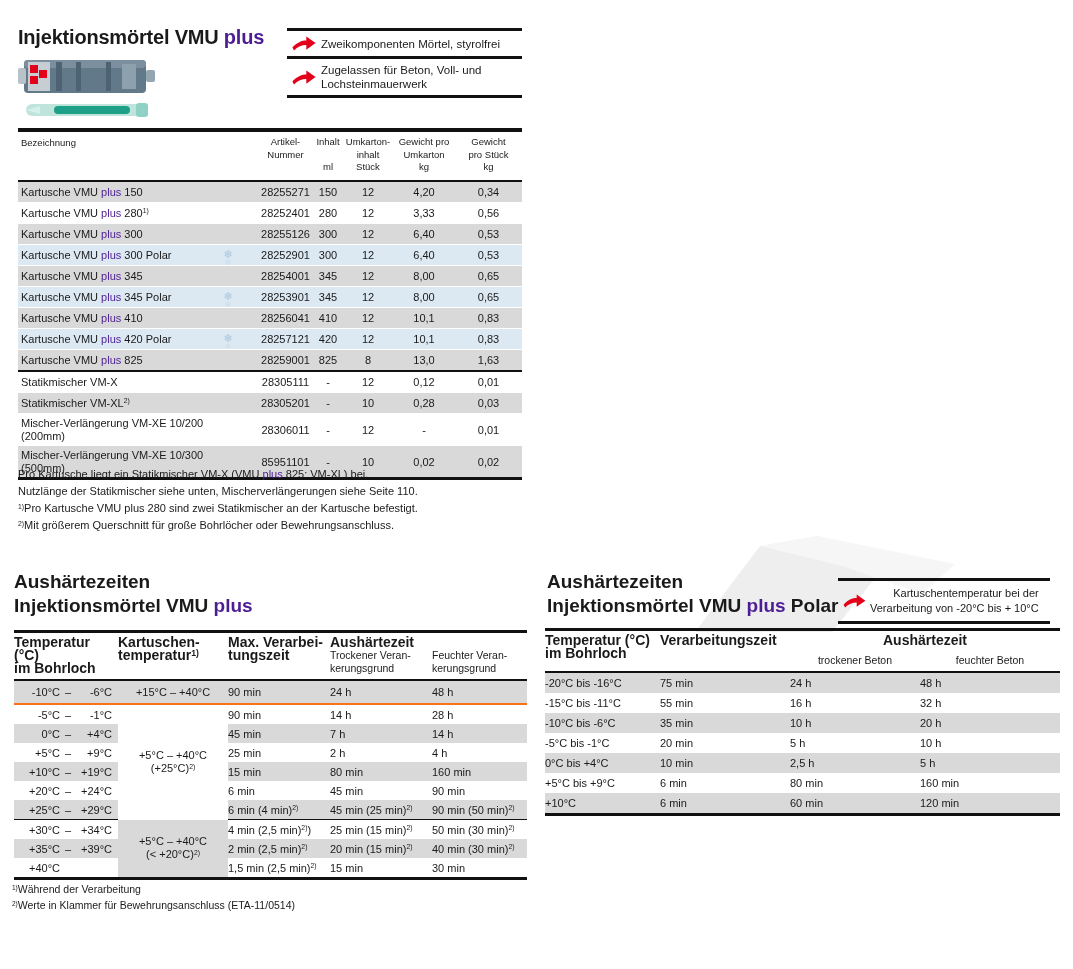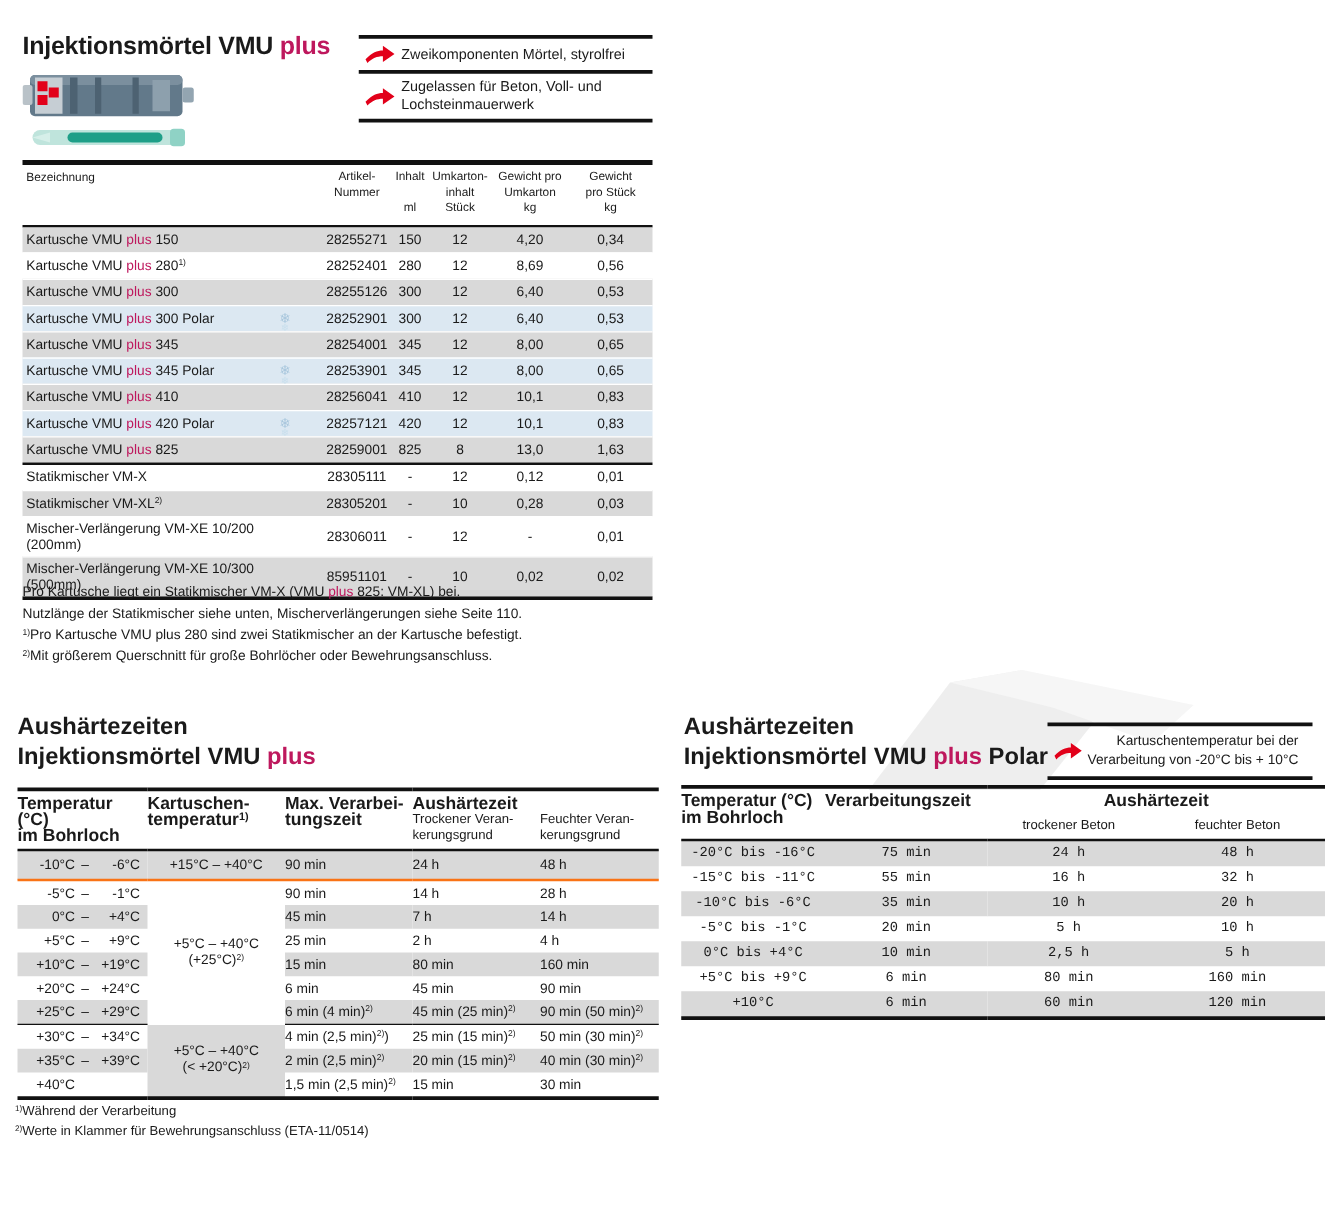--- a/index.html
+++ b/index.html
@@ -1,18 +1,18 @@
 <!DOCTYPE html>
 <html><head>
 <meta charset="utf-8">
 <style>
   html,body{margin:0;padding:0;background:#fff;}
   .page{position:relative;width:1073px;height:969px;background:#ffffff;overflow:hidden;
         font-family:"Liberation Sans","DejaVu Sans",sans-serif;color:#1a1a1a;}
-  .red{color:#be185d;}
+  .red{color:#4c1d95;}
   .sup{font-size:0.62em;position:relative;top:-0.45em;line-height:0;}
 
   
   .main-title{position:absolute;left:18px;top:26px;font-size:20px;font-weight:bold;letter-spacing:-0.2px;}
   .photo{position:absolute;left:18px;top:56px;}
 
   .callout-box{position:absolute;left:287px;top:28px;width:235px;border-top:3px solid #111;}
   .callout-row{display:flex;align-items:center;border-bottom:3px solid #111;padding:4px 0;}
   .callout-row .arr{flex:0 0 34px;display:flex;justify-content:center;}
   .callout-text{font-size:11.5px;line-height:14px;}
@@ -60,21 +60,21 @@
   .shade{background:#d9d9d9;}
   .ct-temp{padding-left:2px;white-space:nowrap;}
   .tfrom{display:inline-block;width:46px;text-align:right;}
   .tdash{display:inline-block;width:16px;text-align:center;}
   .tto{display:inline-block;width:36px;text-align:right;}
   .ct-cart{text-align:center;font-size:11px;line-height:13px;vertical-align:middle;margin-top:40px;}
   .ct-val{padding-left:6px;text-align:left;}
   .ch-pad{padding-left:6px;}
 
   .cure-right{left:545px;top:628px;width:515px;border-top:3px solid #111;border-bottom:3px solid #111;}
-  .cure-right td{text-align:center;height:20px;font-family:Liberation Mono, monospace;}
+  .cure-right td{text-align:left;height:20px;}
   .cure-right .hc{text-align:center;}
 
   .cnotes{position:absolute;left:12px;top:881px;font-size:10.5px;line-height:16px;}
 
   
   .polar-callout{position:absolute;left:838px;top:578px;width:212px;border-top:3px solid #111;border-bottom:3px solid #111;
                  display:flex;align-items:center;padding:5px 0;z-index:2;background:transparent;}
   .polar-callout .arr{flex:0 0 32px;display:flex;justify-content:center;}
   .polar-callout .callout-text{font-size:11px;line-height:15px;text-align:right;}
 
@@ -175,21 +175,21 @@
           <div class="pcell pv3">4,20</div>
           <div class="pcell pv4">0,34</div>
         </div>
         <div class="prow bg-white">
           <div class="pcell pname">
             <div class="l1"><span>Kartusche VMU </span><span class="red">plus</span><span> 280<span class="sup">1)</span></span></div>
           </div>
           <div class="pcell pv0">28252401</div>
           <div class="pcell pv1">280</div>
           <div class="pcell pv2">12</div>
-          <div class="pcell pv3">8,69</div>
+          <div class="pcell pv3">3,33</div>
           <div class="pcell pv4">0,56</div>
         </div>
         <div class="prow bg-gray">
           <div class="pcell pname">
             <div class="l1"><span>Kartusche VMU </span><span class="red">plus</span><span> 300</span></div>
           </div>
           <div class="pcell pv0">28255126</div>
           <div class="pcell pv1">300</div>
           <div class="pcell pv2">12</div>
           <div class="pcell pv3">6,40</div>

